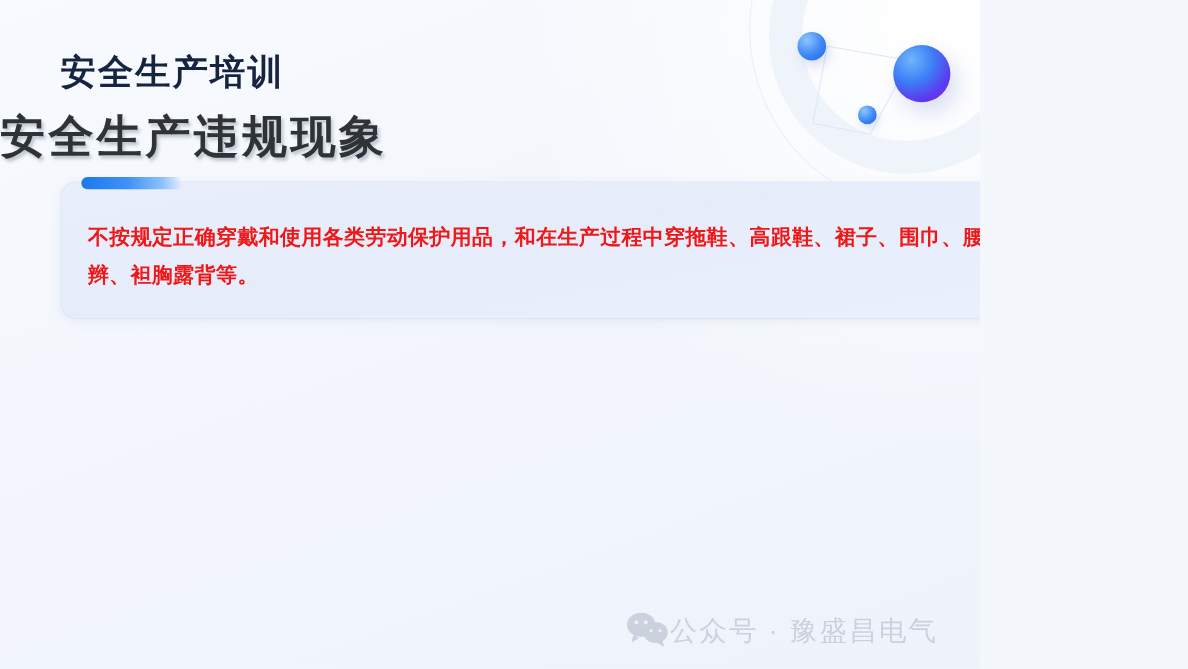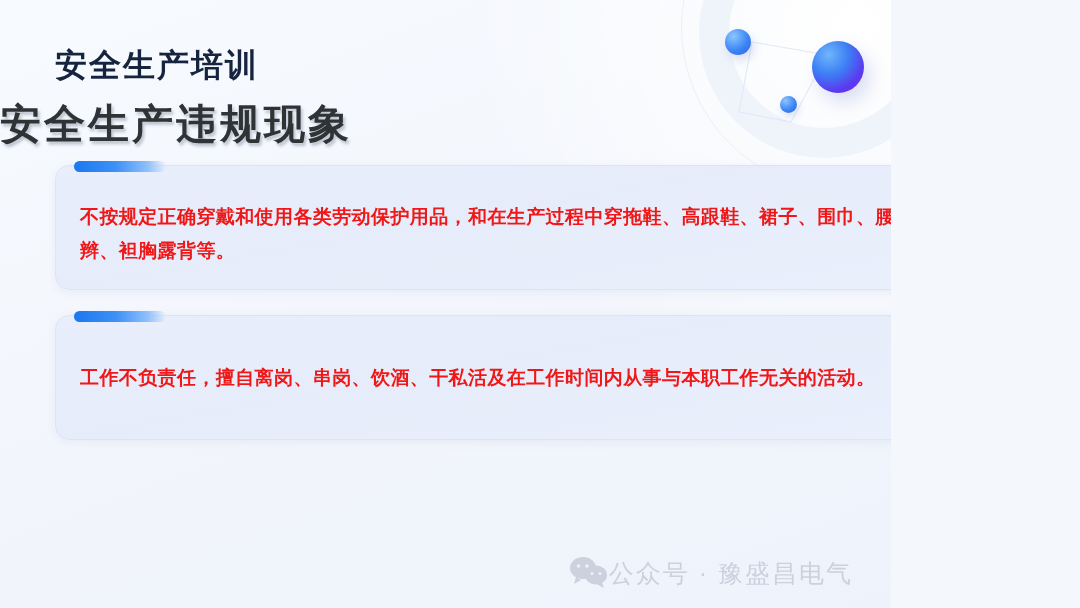--- a/index.html
+++ b/index.html
@@ -191,24 +191,20 @@
   <div class="kicker">安全生产培训</div>
   <div class="main-title">安全生产违规现象</div>
 
   <div class="cards">
 
     <div class="card card-1">
       <span class="accent-bar"></span>
       <span class="card-text">不按规定正确穿戴和使用各类劳动保护用品，和在生产过程中穿拖鞋、高跟鞋、裙子、围巾、腰巾以及发辫、袒胸露背等。</span>
     </div>
 
-    <div class="card card-2">
-      <span class="accent-bar"></span>
-      <span class="card-text">工作不负责任，擅自离岗、串岗、饮酒、干私活及在工作时间内从事与本职工作无关的活动。</span>
-    </div>
 
 
   </div>
 
   <div class="watermark">
     <svg class="wm-icon" width="40" height="34" viewBox="0 0 40 34">
       <ellipse cx="14" cy="12" rx="13" ry="11" fill="#9aa3b4"></ellipse>
       <path d="M7 21 L5 28 L12 24 Z" fill="#9aa3b4"></path>
       <circle cx="9.5" cy="10" r="1.8" fill="#e9edf4"></circle>
       <circle cx="18" cy="10" r="1.8" fill="#e9edf4"></circle>

